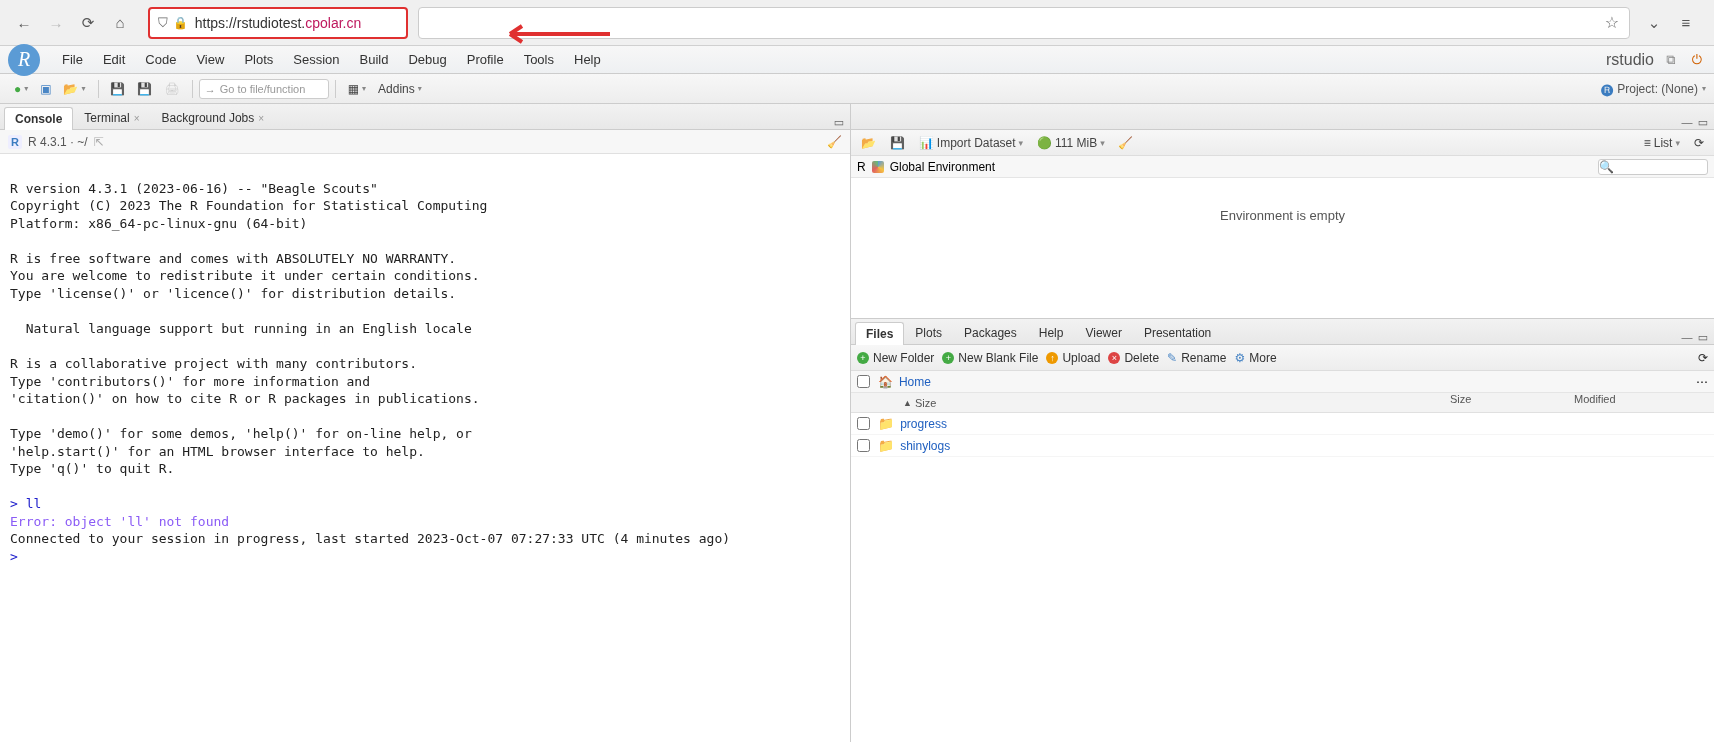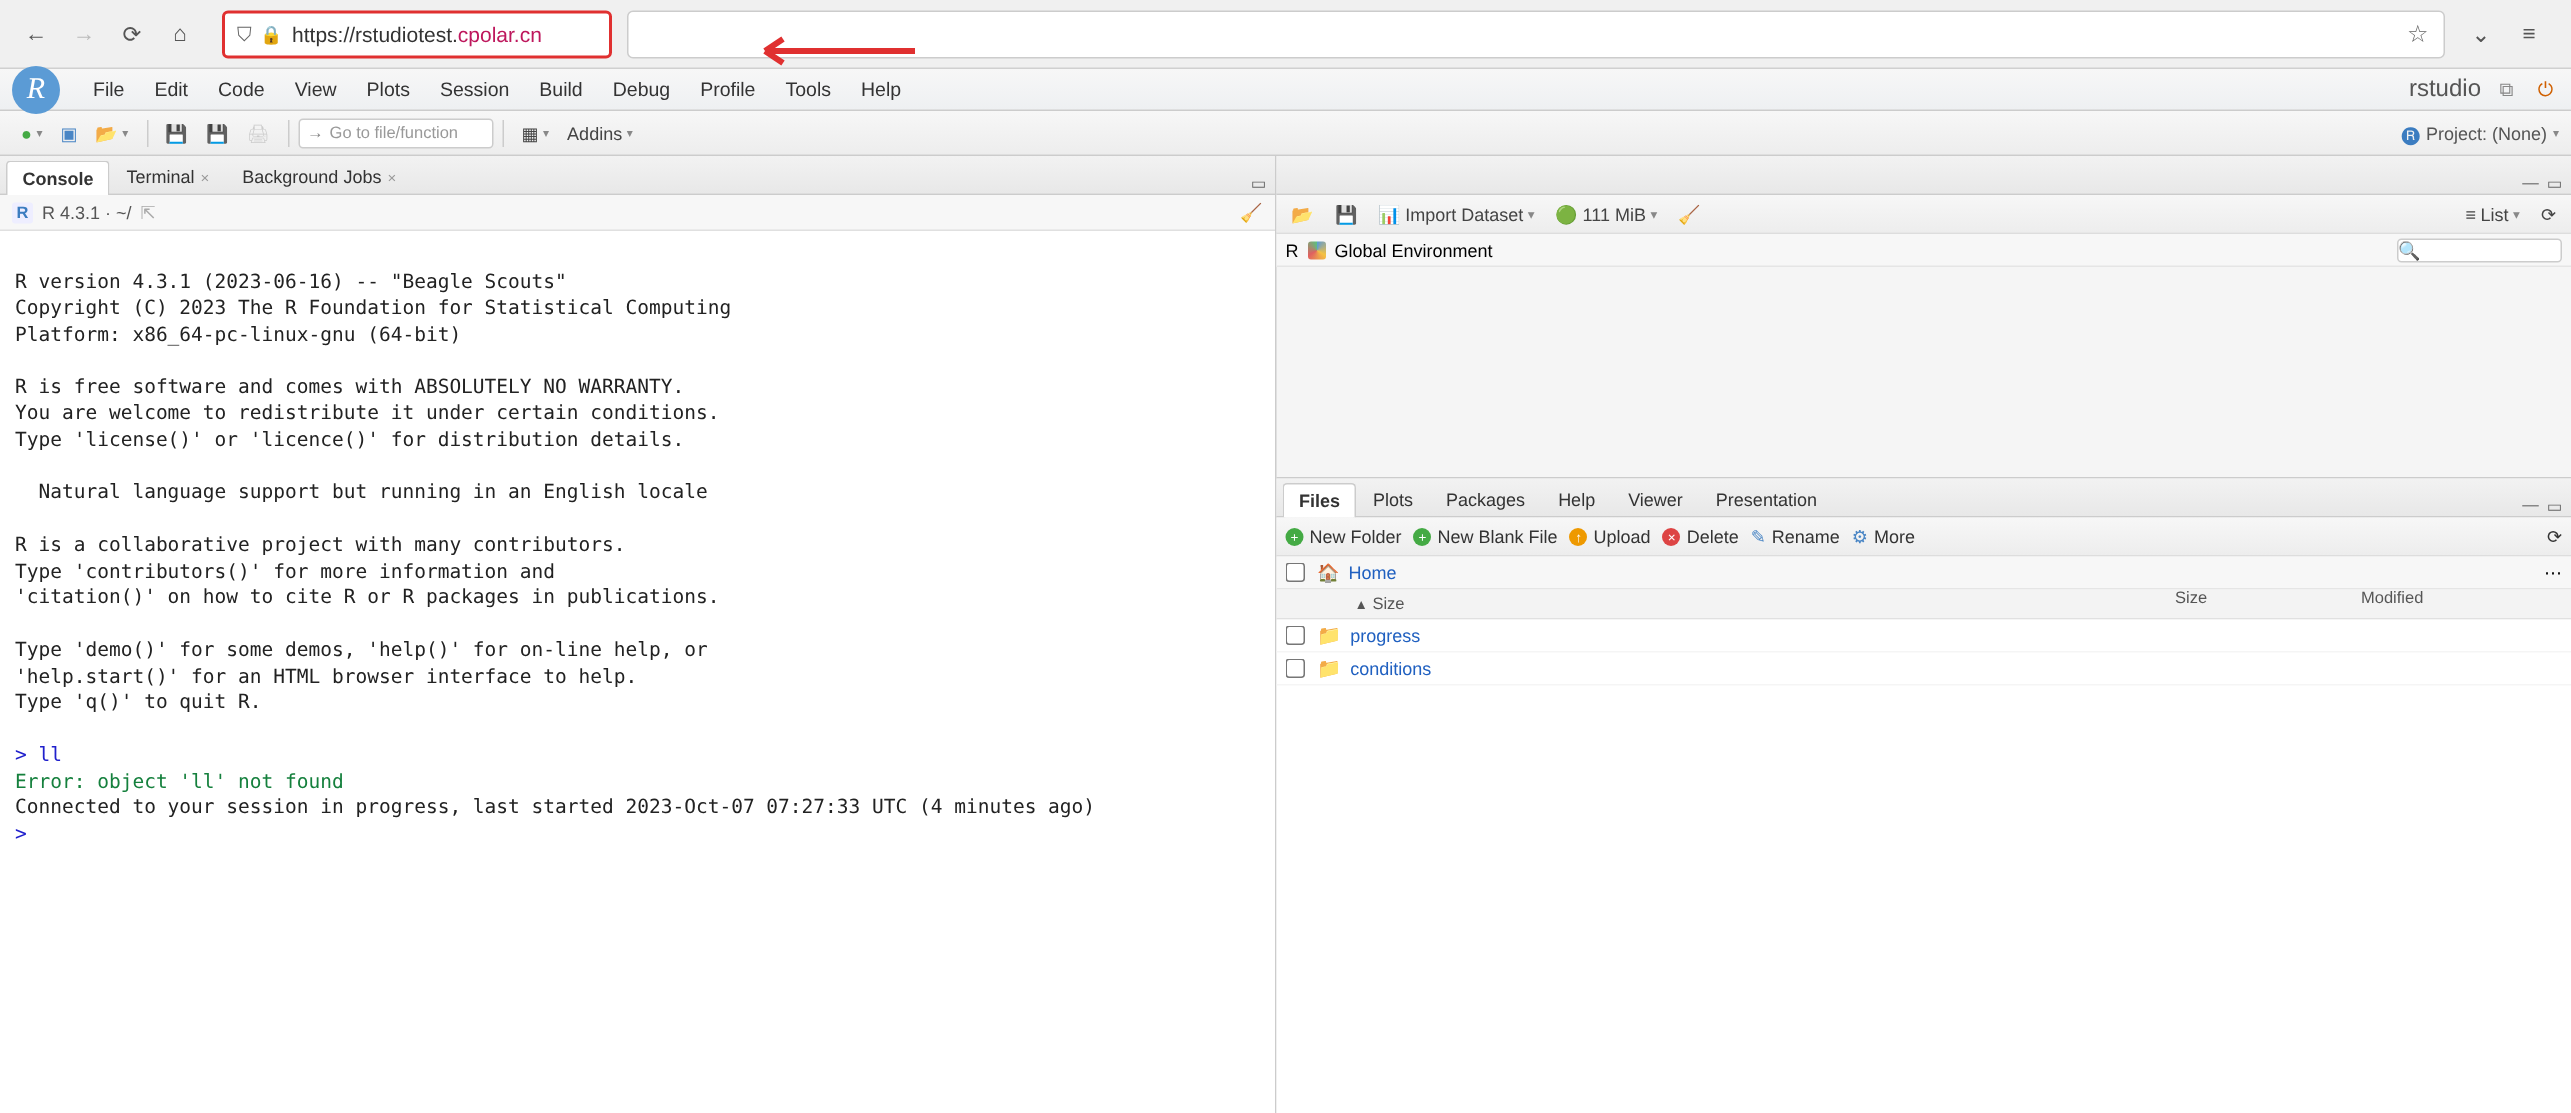--- a/index.html
+++ b/index.html
@@ -46,21 +46,21 @@
 .tab-bar .win-ctrl { margin-left: auto; display: flex; gap: 2px; padding-right: 4px; }
 .win-ctrl span { width: 14px; height: 14px; display: inline-flex; align-items: center; justify-content: center; font-size: 11px; color: #666; cursor: pointer; }
 
 
 .console-subbar { height: 24px; background: #f7f7f7; border-bottom: 1px solid #e0e0e0; display: flex; align-items: center; padding: 0 8px; font-size: 12px; color: #555; gap: 6px; }
 .console-subbar .r-icon { color: #3b7cc0; font-weight: bold; background:#eef; padding:1px 3px; border-radius:2px; font-size:11px;}
 
 
 .console-body { flex: 1; background: #fff; padding: 8px 10px; font-family: "Menlo", "Consolas", monospace; font-size: 13px; line-height: 1.35; color: #222; overflow: auto; white-space: pre; }
 .console-body .cmd { color: #2020cc; }
-.console-body .err { color: #15803d; }
+.console-body .err { color: #8b5cf6; }
 
 
 .env-toolbar { height: 26px; background: linear-gradient(#f7f7f7,#ededed); border-bottom: 1px solid #ddd; display: flex; align-items: center; padding: 0 6px; gap: 6px; font-size: 12px; color: #444; }
 .env-toolbar .btn { display: inline-flex; align-items: center; gap: 3px; cursor: pointer; padding: 2px 4px; }
 .env-toolbar .dd::after { content: " ▾"; color: #888; font-size: 9px; }
 .env-toolbar .right { margin-left: auto; display: flex; align-items: center; gap: 6px; }
 
 .env-sub { height: 22px; background: #f7f7f7; border-bottom: 1px solid #e5e5e5; display: flex; align-items: center; padding: 0 6px; font-size: 12px; gap: 6px; }
 .env-sub .search { margin-left: auto; width: 110px; height: 16px; border: 1px solid #ccc; border-radius: 3px; background: #fff; }
 .ge-icon { width:12px; height:12px; display:inline-block; background: conic-gradient(#5b9bd5,#f5c242,#e06060,#5bc080); border-radius:2px; }
@@ -215,20 +215,23 @@
           <span class="btn dd">≡ <span>List</span></span>
           <span class="btn">⟳</span>
         </div>
       </div>
       <div class="env-sub">
         <span class="btn dd"><span>R</span></span>
         <span class="ge-icon"></span>
         <span class="btn dd"><span>Global Environment</span></span>
         <div class="search">🔍</div>
       </div>
+      <div class="env-body">
+        <span>Environment is empty</span>
+      </div>
     </div>
 
     <div style="display:flex; flex-direction:column; flex:1">
       <div class="tab-bar">
         <div id="files-tabs" style="display:flex">
             <div class="tab active">Files</div>
             <div class="tab">Plots</div>
             <div class="tab">Packages</div>
             <div class="tab">Help</div>
             <div class="tab">Viewer</div>
@@ -283,18 +286,18 @@
       </div>
       <div class="files-list" id="files-list">
           <div class="file-row">
             <input type="checkbox" style="">
             <span class="folder">📁</span>
             <span class="fname">progress</span>
           </div>
           <div class="file-row">
             <input type="checkbox" style="">
             <span class="folder">📁</span>
-            <span class="fname">conditions</span>
+            <span class="fname">shinylogs</span>
           </div>
         </div>
     </div>
   </div>
 </div>
 
 </body></html>

